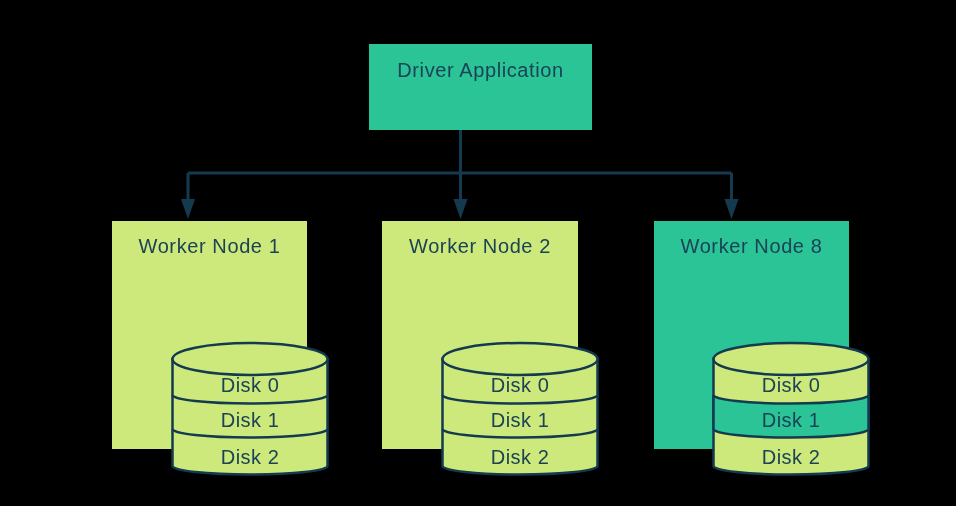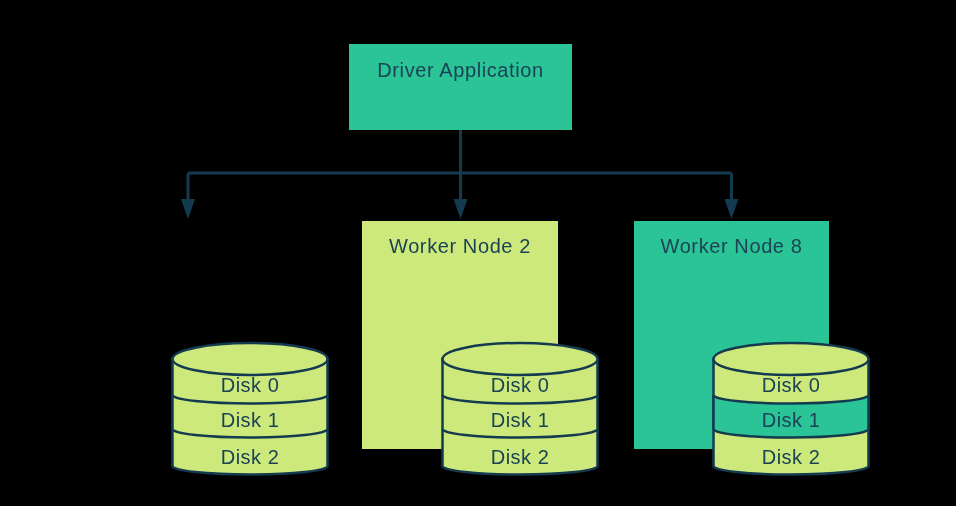--- a/index.html
+++ b/index.html
@@ -20,20 +20,21 @@
     left: 0; top: 0;
     width: 956px; height: 506px;
   }
   .node-box {
     position: absolute;
     box-sizing: border-box;
     text-align: center;
     color: #1b4255;
     font-size: 20px;
     letter-spacing: 0.6px;
+    margin-left: 20px;
   }
   .driver-box {
     left: 349px; top: 44px;
     width: 223px; height: 86px;
     background: #2ac497;
     padding-top: 15px;
   }
   .worker-box {
     top: 221px;
     width: 195px; height: 228px;
@@ -76,20 +77,23 @@
       <polygon points="181,199 195,199 188,219"></polygon>
       <polygon points="453.5,199 467.5,199 460.5,219"></polygon>
       <polygon points="724.5,199 738.5,199 731.5,219"></polygon>
     </g>
   </svg>
 
   <div class="node-box driver-box">
     <span>Driver Application</span>
   </div>
 
+  <div class="node-box worker-box worker-1">
+    <span>Worker Node 1</span>
+  </div>
   <div class="node-box worker-box worker-2">
     <span>Worker Node 2</span>
   </div>
   <div class="node-box worker-box worker-3">
     <span>Worker Node 8</span>
   </div>
 
   <svg class="disk-svg disk-1" viewBox="0 0 160 140">
     <path class="cyl-outline" fill="#cde97b" d="M2.5,19 L2.5,126 A77.5,8.5 0 0 0 157.5,126 L157.5,19 Z"></path>
     <path class="cyl-outline" fill="none" d="M2.5,55 A77.5,8.5 0 0 0 157.5,55"></path>

